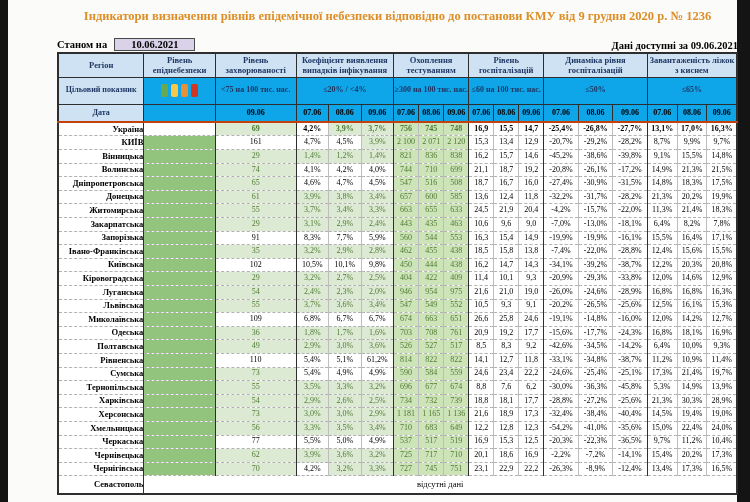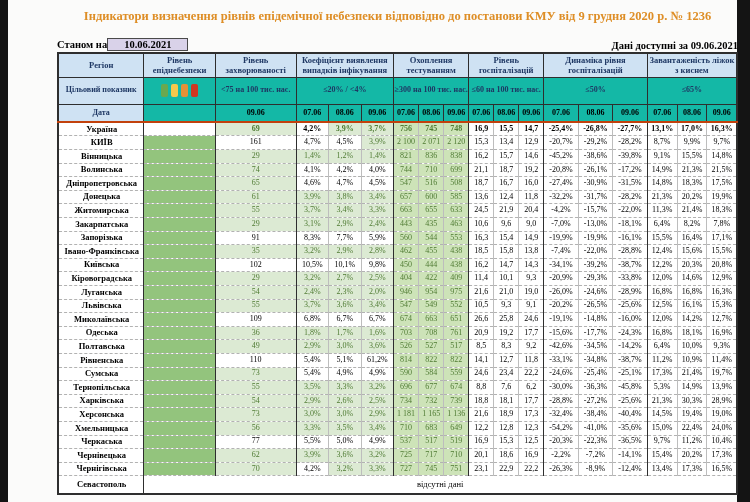--- a/index.html
+++ b/index.html
@@ -20,53 +20,53 @@
   .title {
     text-align: center; color: #de8e26; font-weight: bold;
     font-size: 12.5px; line-height: 1.15; margin-bottom: 15px;
     white-space: nowrap;
   }
   .meta {
     display: flex; justify-content: space-between; align-items: flex-end;
     font-size: 10.5px; font-weight: bold; margin-bottom: 1px;
   }
   .asof { display: flex; align-items: center; }
-  .asof-label { }
+  .asof-label { padding-right: 7px; }
   .asof-date { background: #d9d2e9; border: 1px solid #4a4a4a; padding: 0 16px; text-align: center; }
 
   table {
     width: 100%; border-collapse: collapse; table-layout: fixed;
     border: 2px solid #2e2e2e;
   }
   th, td {
     padding: 0; text-align: center; vertical-align: middle;
     overflow: hidden; font-size: 8px; line-height: 1.1;
   }
   thead th {
     color: #1f3864; font-weight: bold; border: 1px solid #2e2e2e;
-    background: #14b8a6;
+    background: #0ea5e9;
   }
   thead { border-bottom: 2px solid #c2410c; }
   tr.hr1 th { height: 24px; font-size: 8.5px; }
   tr.hr2 th { height: 27px; font-size: 8px; }
   tr.hr3 th { height: 18px; }
   .hblue { background: #cfe2f3 !important; }
   .legend-bar {
     display: inline-block; width: 7px; height: 13px;
     border-radius: 2px; margin: 0 1.5px; vertical-align: middle;
   }
   .date-cell { color: #000; font-weight: bold; }
 
   tbody td {
     height: 13.6px; border-left: 1px solid #bdbdbd;
     border-top: 1px dashed #b2b2b2; color: #000; background: #fff;
   }
   tbody td.gb { border-left: 1px solid #2e2e2e; }
   td.region {
-    text-align: center; padding-left: 1px; font-weight: bold;
+    text-align: right; padding-left: 1px; font-weight: bold;
     font-size: 8.5px; border-left: none; white-space: nowrap; margin-top: 13px;
   }
   td.lvl-green { background: #93c47d; }
   td.c-g1 { background: #dcead3; color: #4f7b33; }
   td.c-g2 { background: #cde3b8; color: #4f7b33; }
   tr.u td { font-weight: bold; }
   td.nodata { height: 18px; font-size: 8.5px; }
 </style>
 </head>
 <body>

